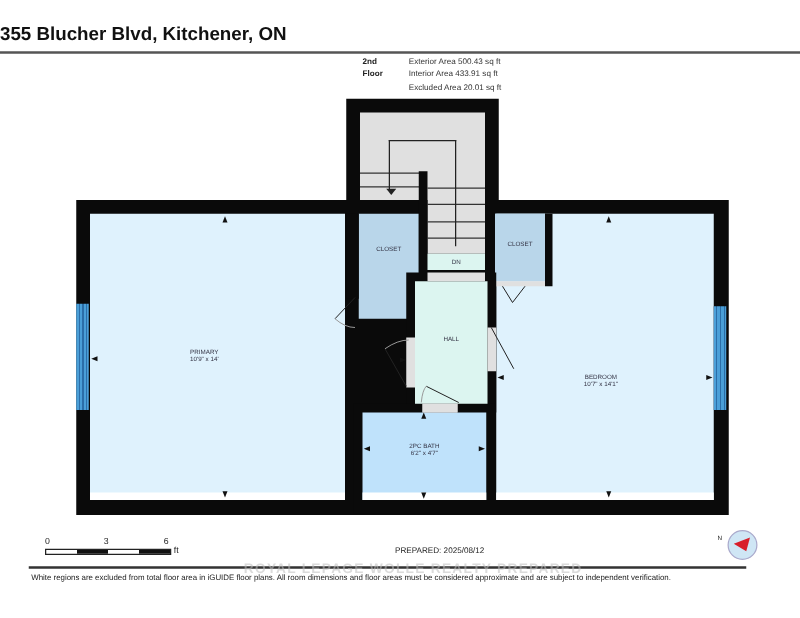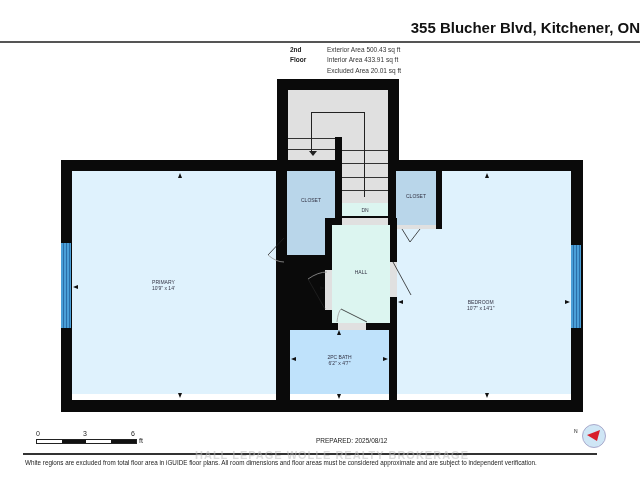--- a/index.html
+++ b/index.html
@@ -1,18 +1,18 @@
 <!DOCTYPE html>
 <html><head>
 <meta charset="utf-8">
 <style>
   html,body{margin:0;padding:0;background:#fff;}
   body{width:640px;height:494px;position:relative;overflow:hidden;font-family:"Liberation Sans",sans-serif;color:#111;}
   .abs{position:absolute;}
-  .title{left:0;top:19px;width:640px;text-align:right;font-weight:bold;font-size:15px;}
+  .title{left:0;top:19px;width:640px;text-align:left;font-weight:bold;font-size:15px;}
   .hr{background:#555;height:2px;}
   .areas{left:245px;top:45px;font-size:6.5px;line-height:10.3px;color:#333;}
   .areas .lbl{position:absolute;left:0;top:0;font-weight:bold;color:#222;}
   .areas .vals{position:absolute;left:37px;top:0;white-space:nowrap;}
   .wall{background:#0a0a0a;}
   .room{position:absolute;}
   .rlabel{position:absolute;font-size:5px;color:#334;text-align:center;line-height:6px;white-space:nowrap;}
   .win{position:absolute;background:repeating-linear-gradient(90deg,#4a9fd8 0 2px,#2b6ea8 2px 3px);}
   .stairs{background:#e0e0e0;}
   .tri{position:absolute;width:0;height:0;}
@@ -157,14 +157,14 @@
 <div class="abs prepared">PREPARED: 2025/08/12</div>
 
 <div class="abs" style="left:582px;top:424px;width:22px;height:22px;border-radius:50%;background:#cfe6f5;border:1px solid #aac;">
   <svg width="22" height="22" style="position:absolute;left:0;top:0;">
     <polygon points="4,10 17,5 14,16" fill="#d81e2a"></polygon>
   </svg>
 </div>
 <span class="abs" style="left:574px;top:428px;font-size:5px;">N</span>
 
 <div class="abs hr" style="left:23px;top:453px;width:574px;height:1.5px;background:#333;"></div>
-<div class="abs watermark">HALL LEPAGE WOLLE REALTY BROKERAGE</div>
+<div class="abs watermark">ROYAL LEPAGE WOLLE REALTY PREPARED</div>
 <div class="abs footer" style="left:25px;">White regions are excluded from total floor area in iGUIDE floor plans. All room dimensions and floor areas must be considered approximate and are subject to independent verification.</div>
 
 </body></html>

